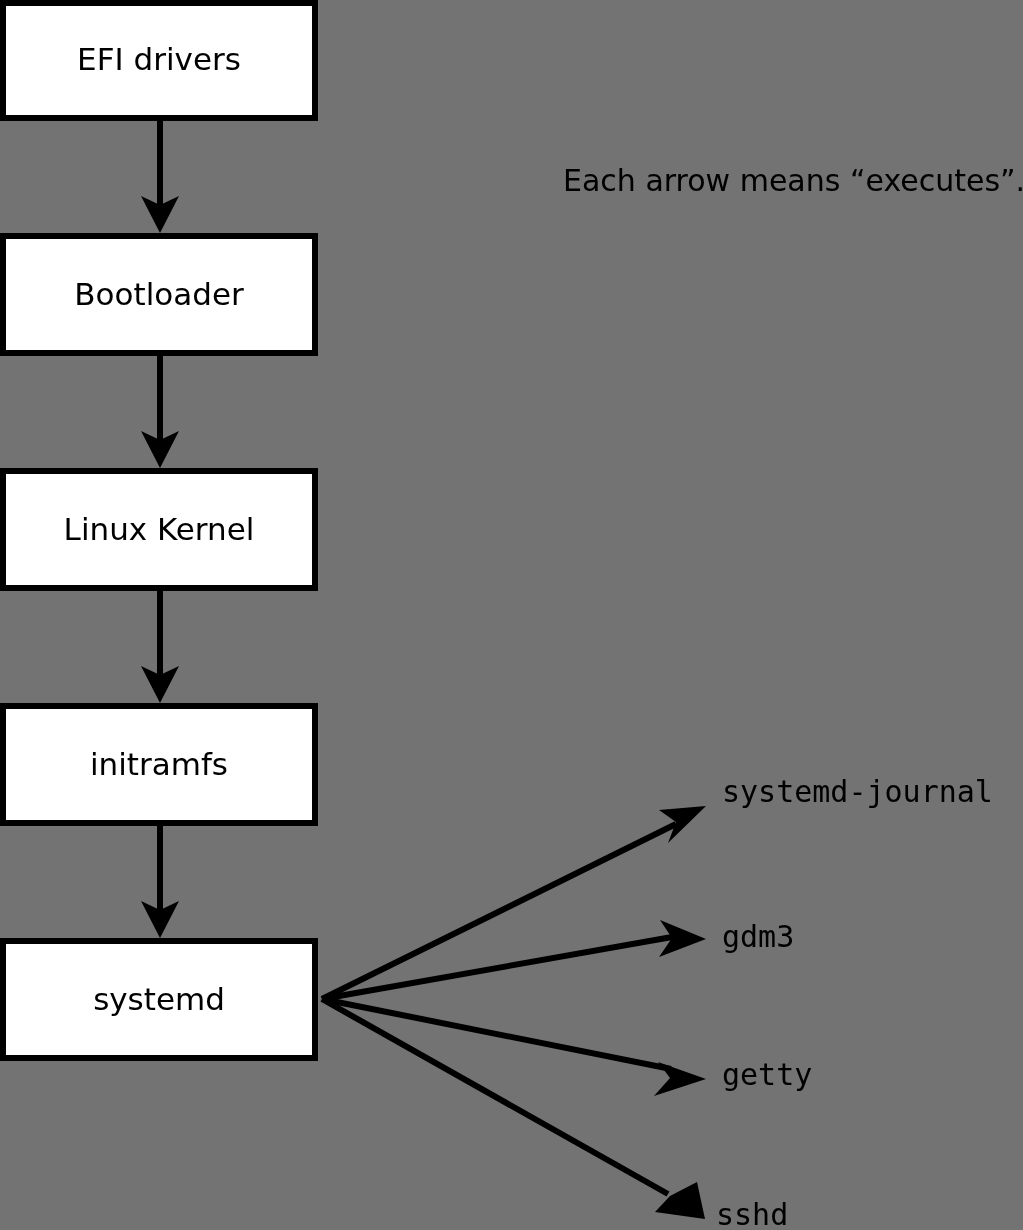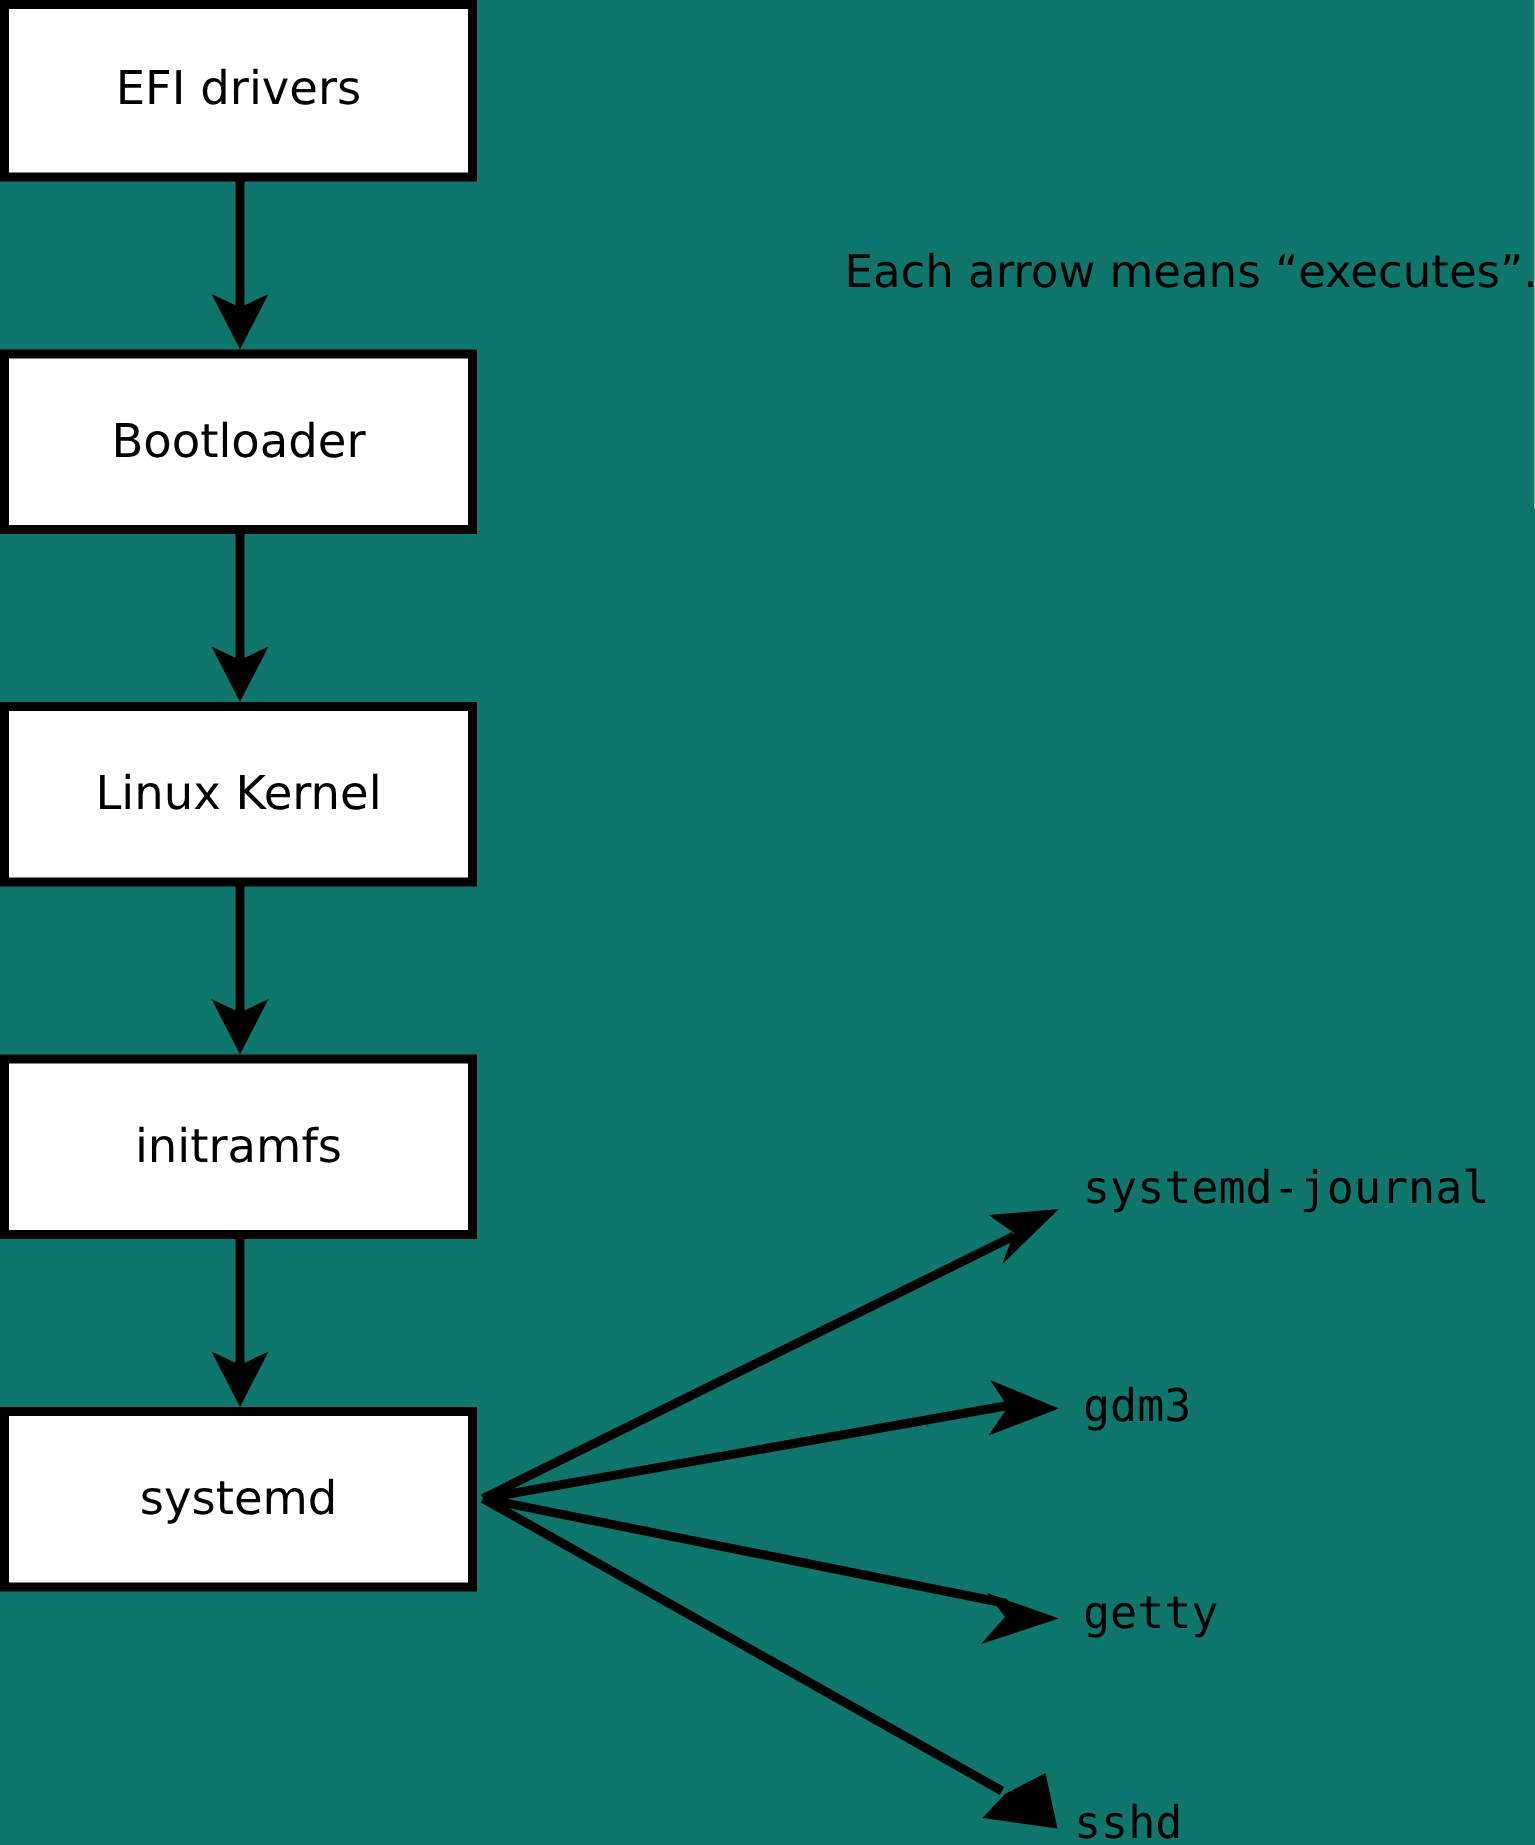--- a/index.html
+++ b/index.html
@@ -9,21 +9,21 @@
     background: #ffffff;
   }
   body {
     font-family: "Liberation Sans", sans-serif;
     -webkit-font-smoothing: antialiased;
   }
   #diagram-root {
     position: relative;
     width: 1023px;
     height: 1230px;
-    background: #0f766e;
+    background: #737373;
     overflow: hidden;
   }
   #diagram-svg {
     position: absolute;
     top: 0;
     left: 0;
     width: 1023px;
     height: 1230px;
     display: block;
   }

